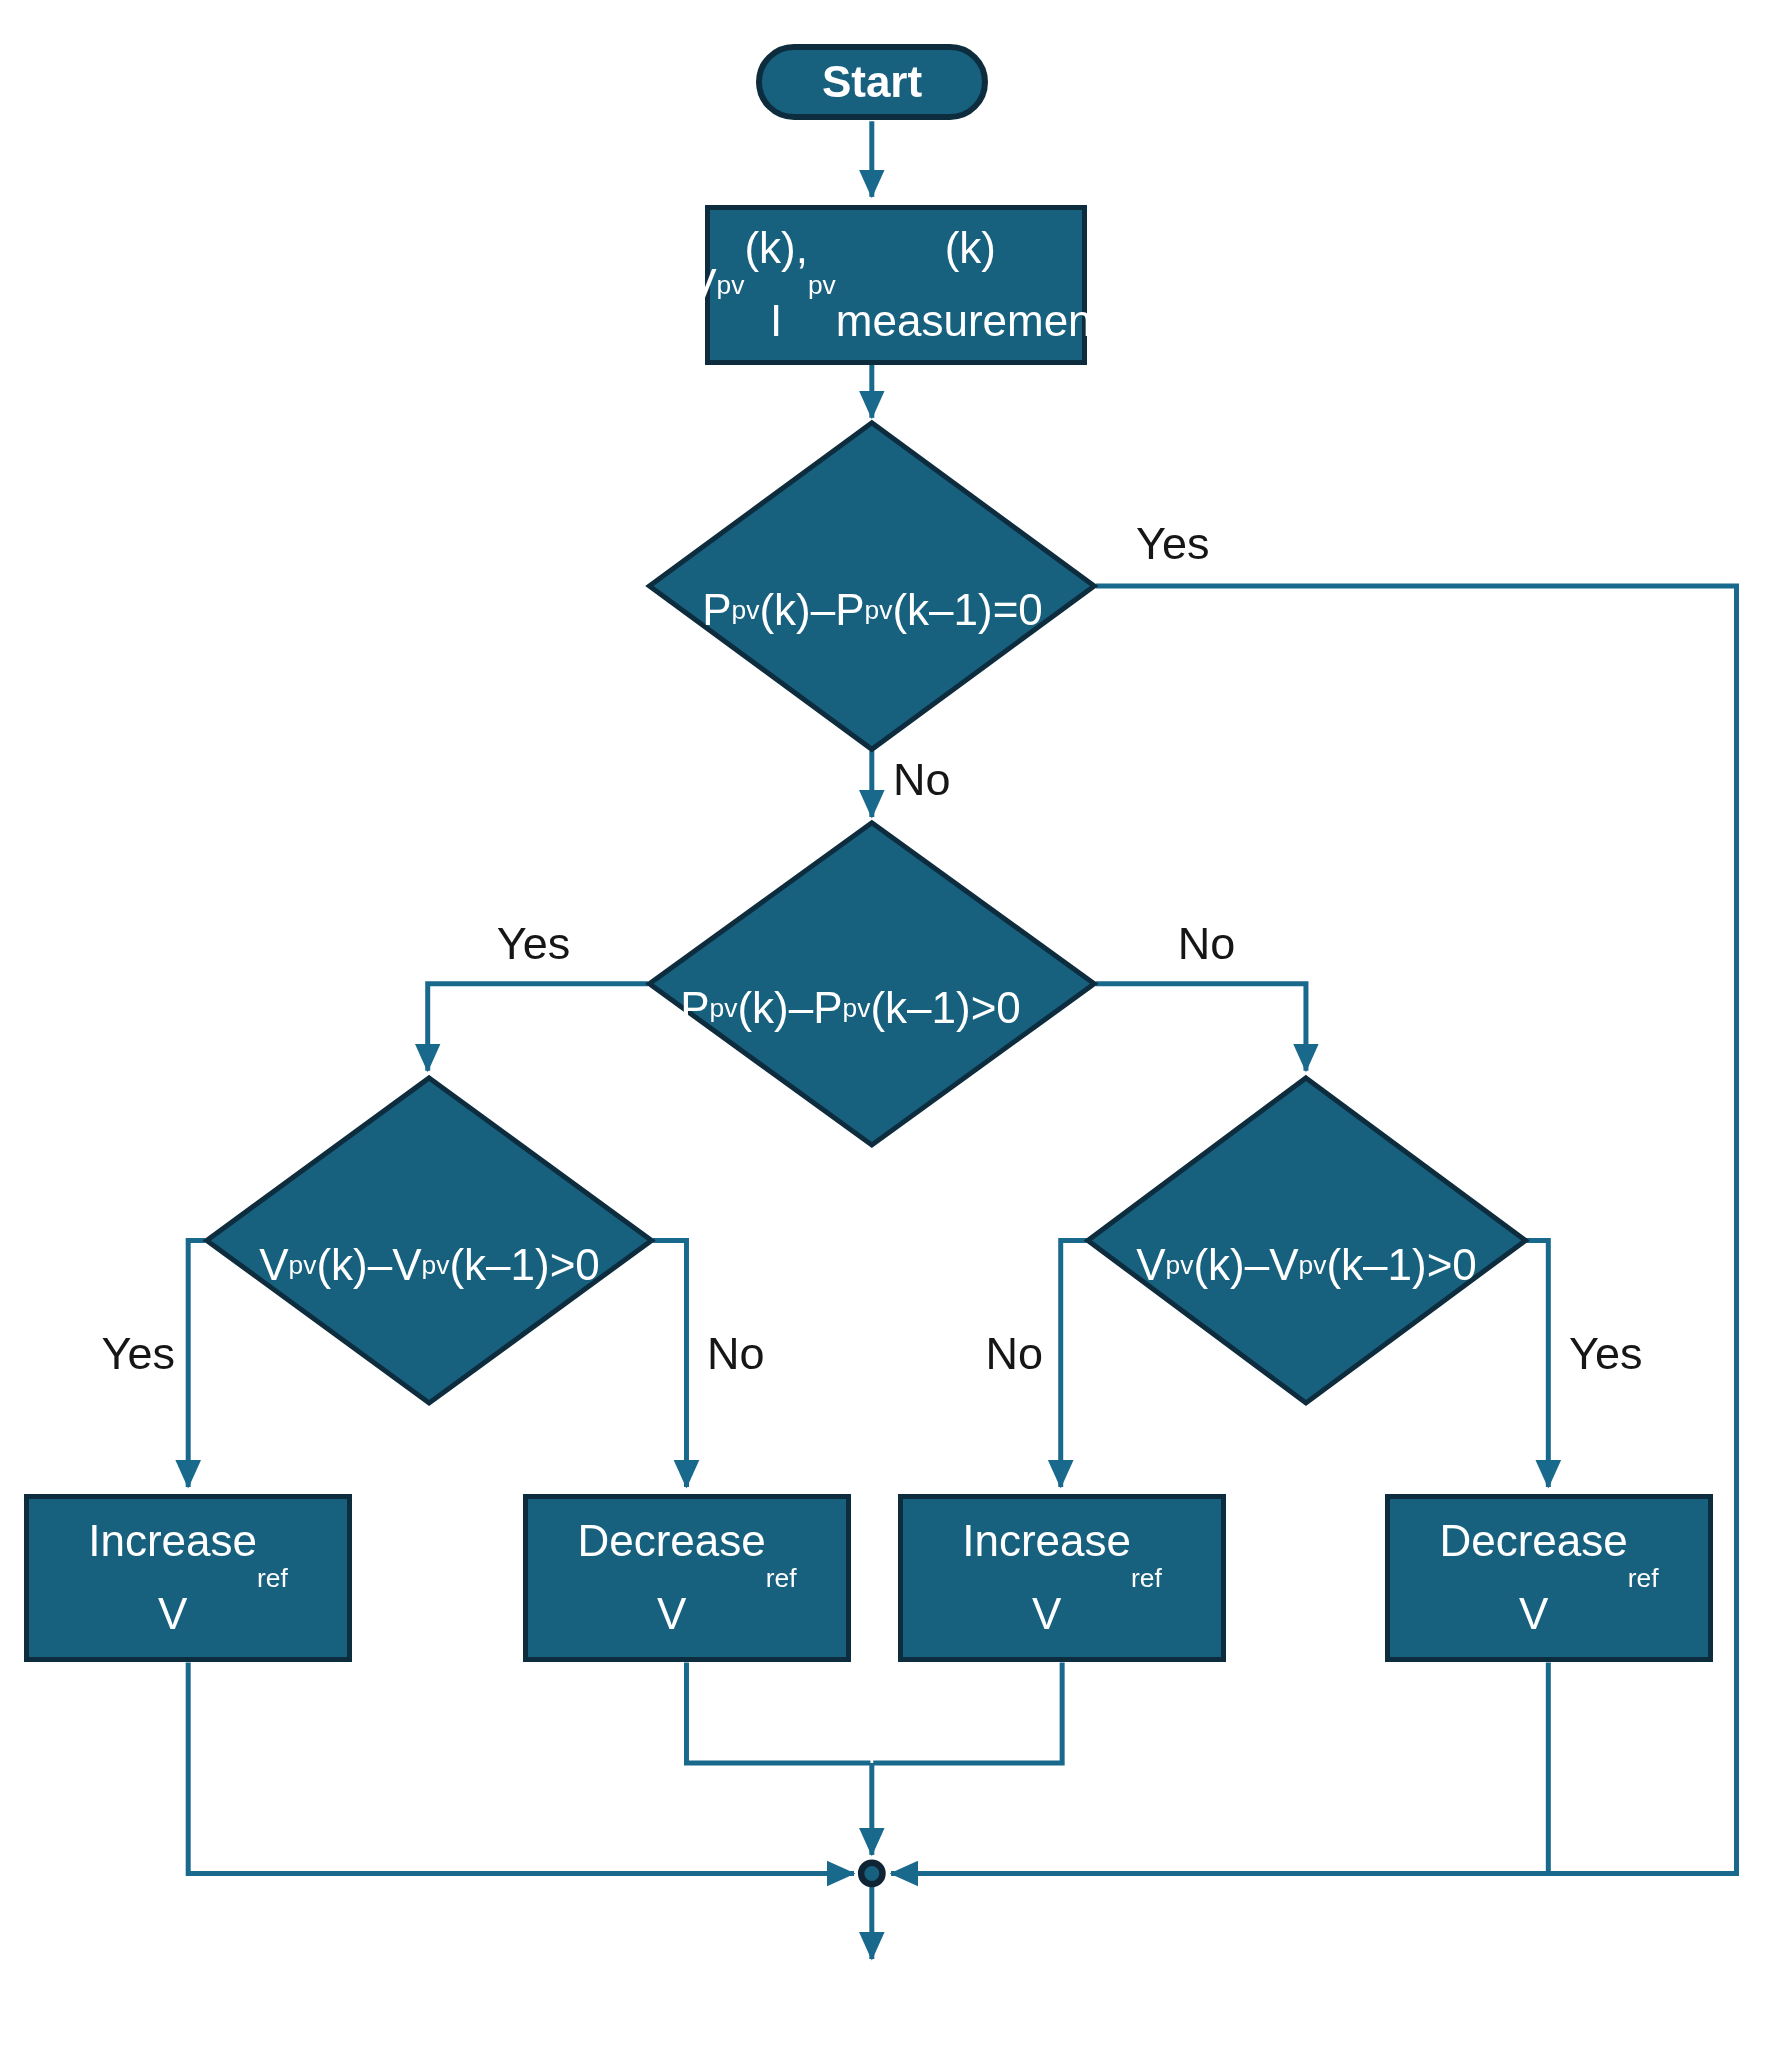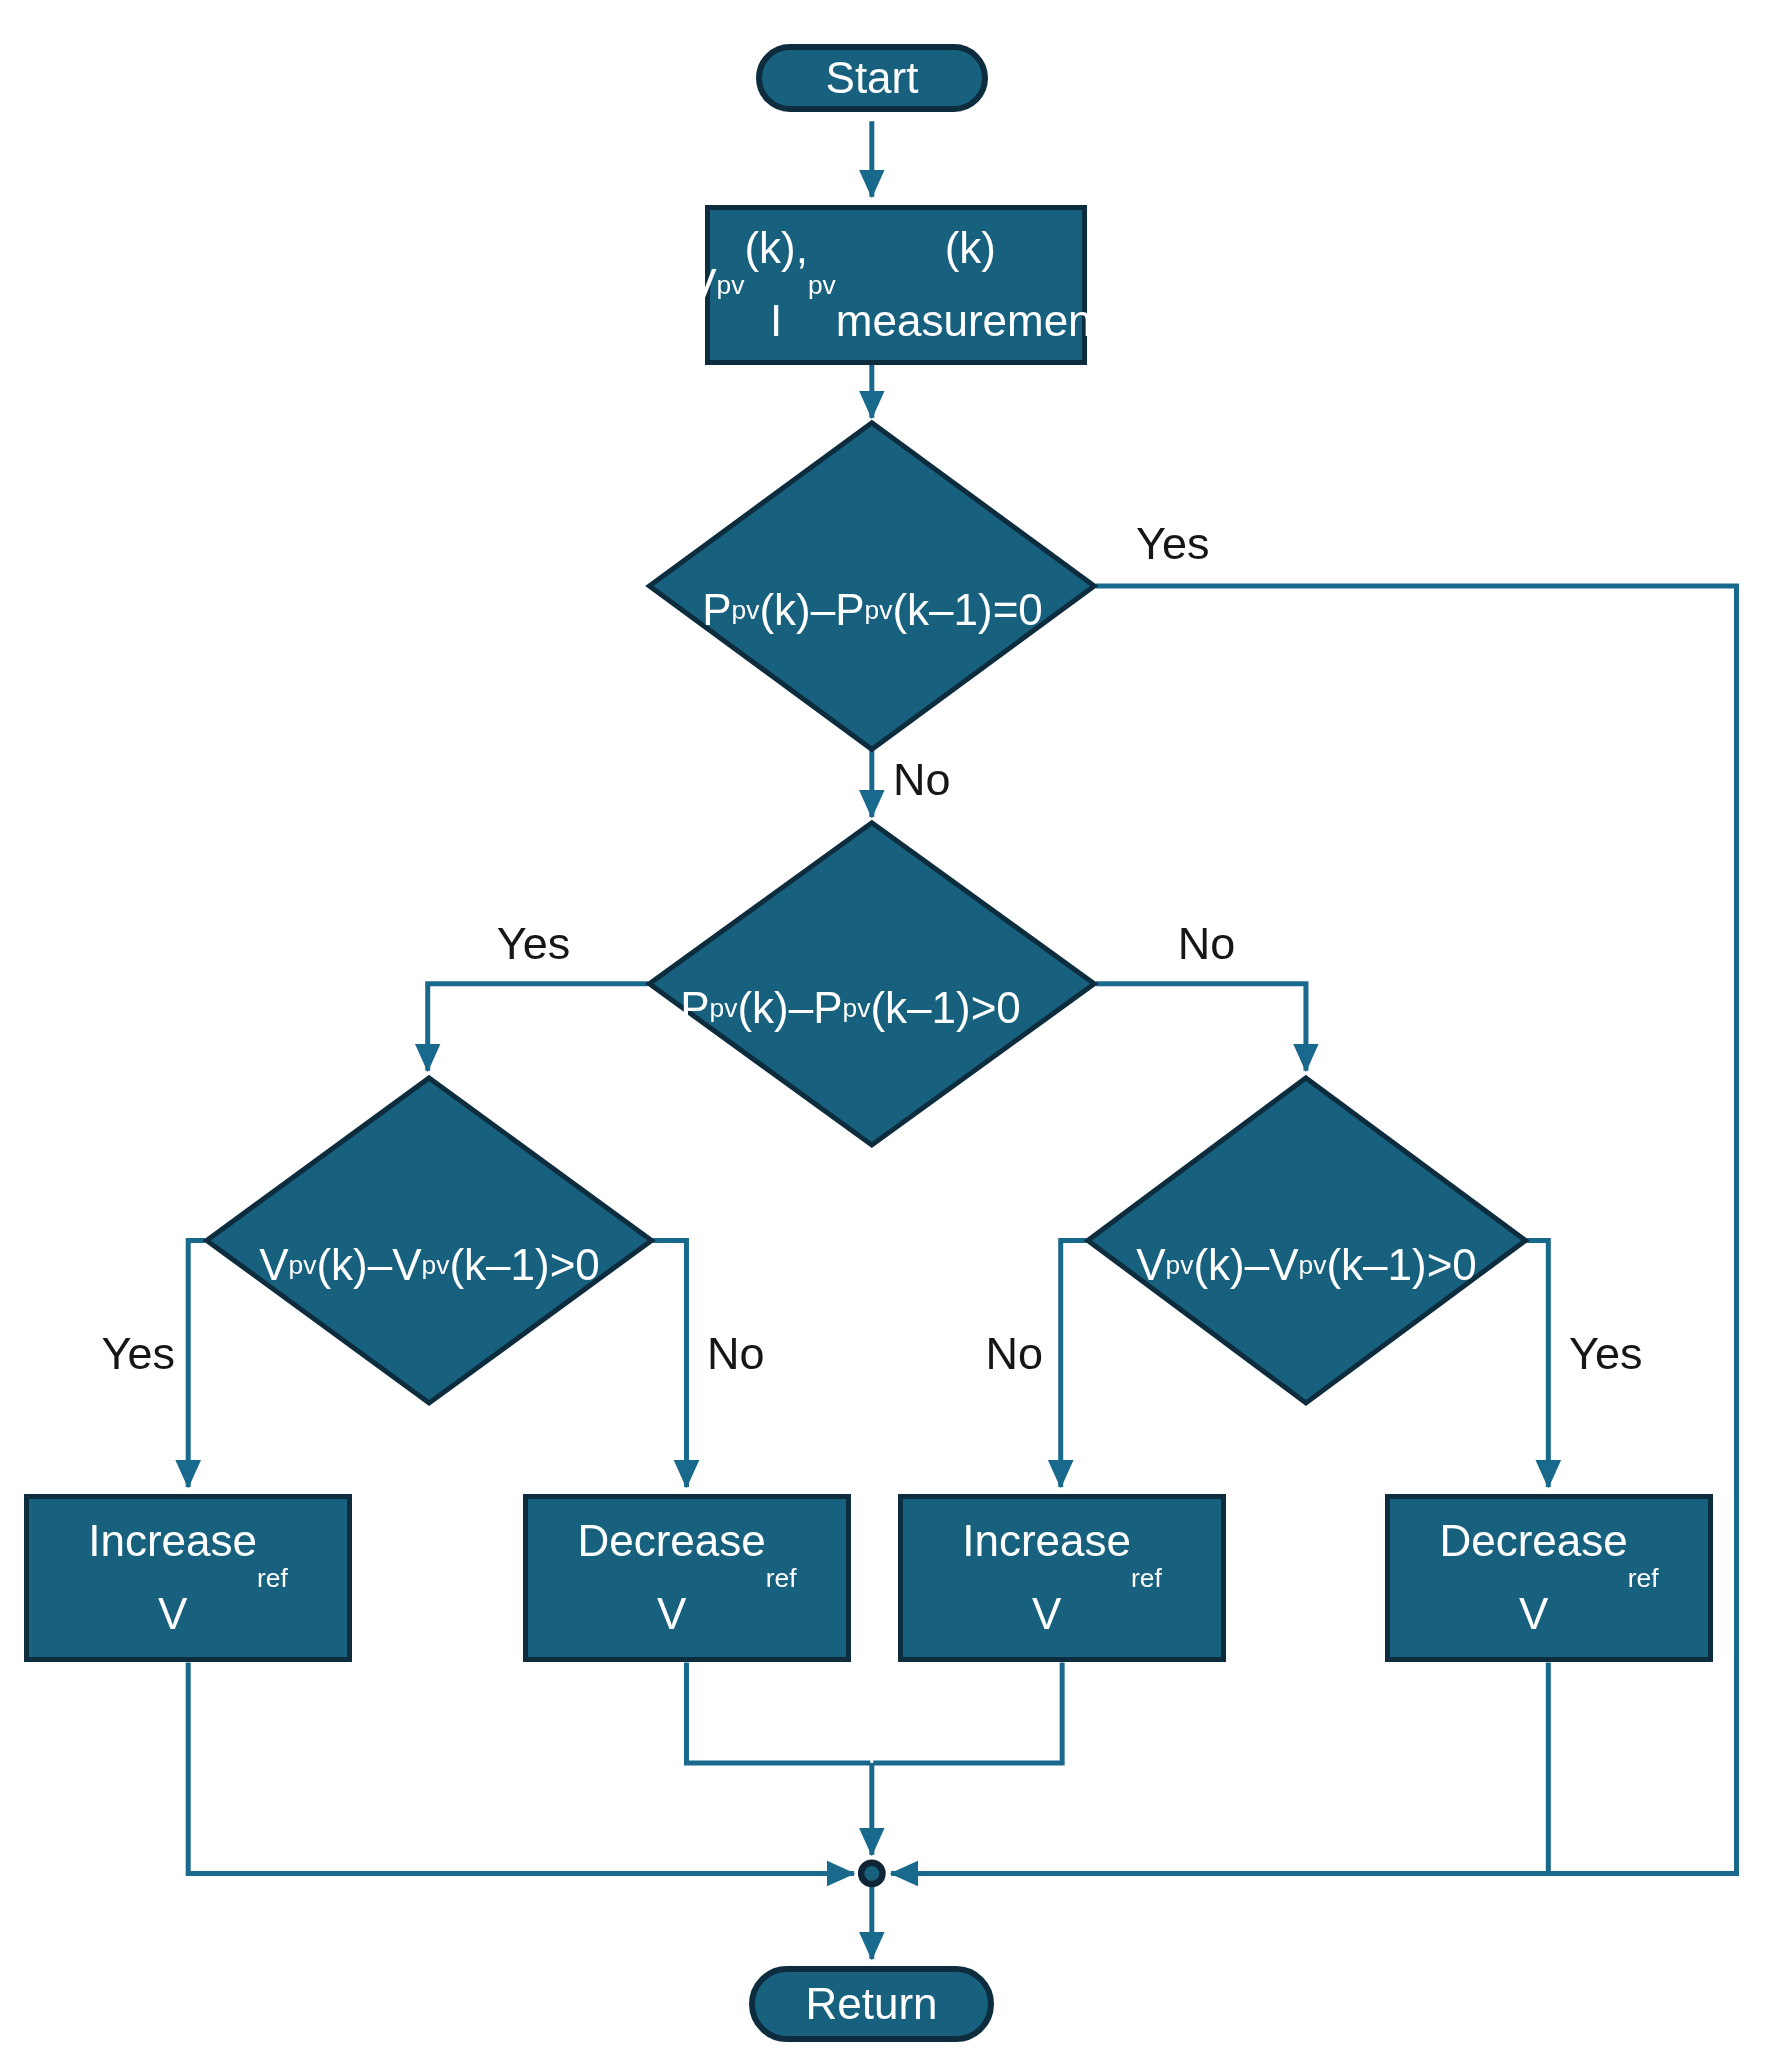--- a/index.html
+++ b/index.html
@@ -90,38 +90,37 @@
     <path class="edge" d="M1223 2646 V2748" marker-end="url(#arrowhead)"></path>
 
     <polygon class="diamond" points="1223,593 1535,822 1223,1051 911,822"></polygon>
     <polygon class="diamond" points="1223,1154 1535,1380 1223,1606 911,1380"></polygon>
     <polygon class="diamond" points="602,1512 914,1740 602,1968 290,1740"></polygon>
     <polygon class="diamond" points="1832,1512 2140,1740 1832,1968 1526,1740"></polygon>
 
     <circle class="merge-dot" cx="1223" cy="2628" r="15"></circle>
   </svg>
 
-  <div class="node pill" style="left:756px;top:44px;width:232px;height:68px;">Start</div>
+  <div class="node pill" style="left:756px;top:44px;width:232px;height:76px;font-weight:bold;">Start</div>
 
   <div class="node" style="left:681px;top:205px;width:382px;height:160px;margin-left:24px;">V<sub>pv</sub>(k), I<sub>pv</sub>(k)
 measurement</div>
 
   <div class="node" style="left:24px;top:1494px;width:328px;height:168px;">Increase
 V<sub>ref</sub></div>
 
   <div class="node" style="left:523px;top:1494px;width:328px;height:168px;">Decrease
 V<sub>ref</sub></div>
 
   <div class="node" style="left:898px;top:1494px;width:328px;height:168px;">Increase
 V<sub>ref</sub></div>
 
   <div class="node" style="left:1385px;top:1494px;width:328px;height:168px;">Decrease
 V<sub>ref</sub></div>
 
-  <div class="node pill" style="left:749px;top:1966px;width:245px;height:76px;">Return</div>
 
   <div class="diamond-label" style="left:630px;top:553px;">P<sub>pv</sub>(k)–P<sub>pv</sub>(k–1)=0</div>
   <div class="diamond-label" style="left:608px;top:951px;">P<sub>pv</sub>(k)–P<sub>pv</sub>(k–1)&gt;0</div>
   <div class="diamond-label" style="left:187px;top:1208px;">V<sub>pv</sub>(k)–V<sub>pv</sub>(k–1)&gt;0</div>
   <div class="diamond-label" style="left:1064px;top:1208px;">V<sub>pv</sub>(k)–V<sub>pv</sub>(k–1)&gt;0</div>
 
   <div class="edge-label" style="left:1136px;top:518px;">Yes</div>
   <div class="edge-label" style="left:893px;top:754px;">No</div>
   <div class="edge-label center" style="left:466px;top:918px;width:135px;">Yes</div>
   <div class="edge-label center" style="left:1139px;top:918px;width:135px;">No</div>

